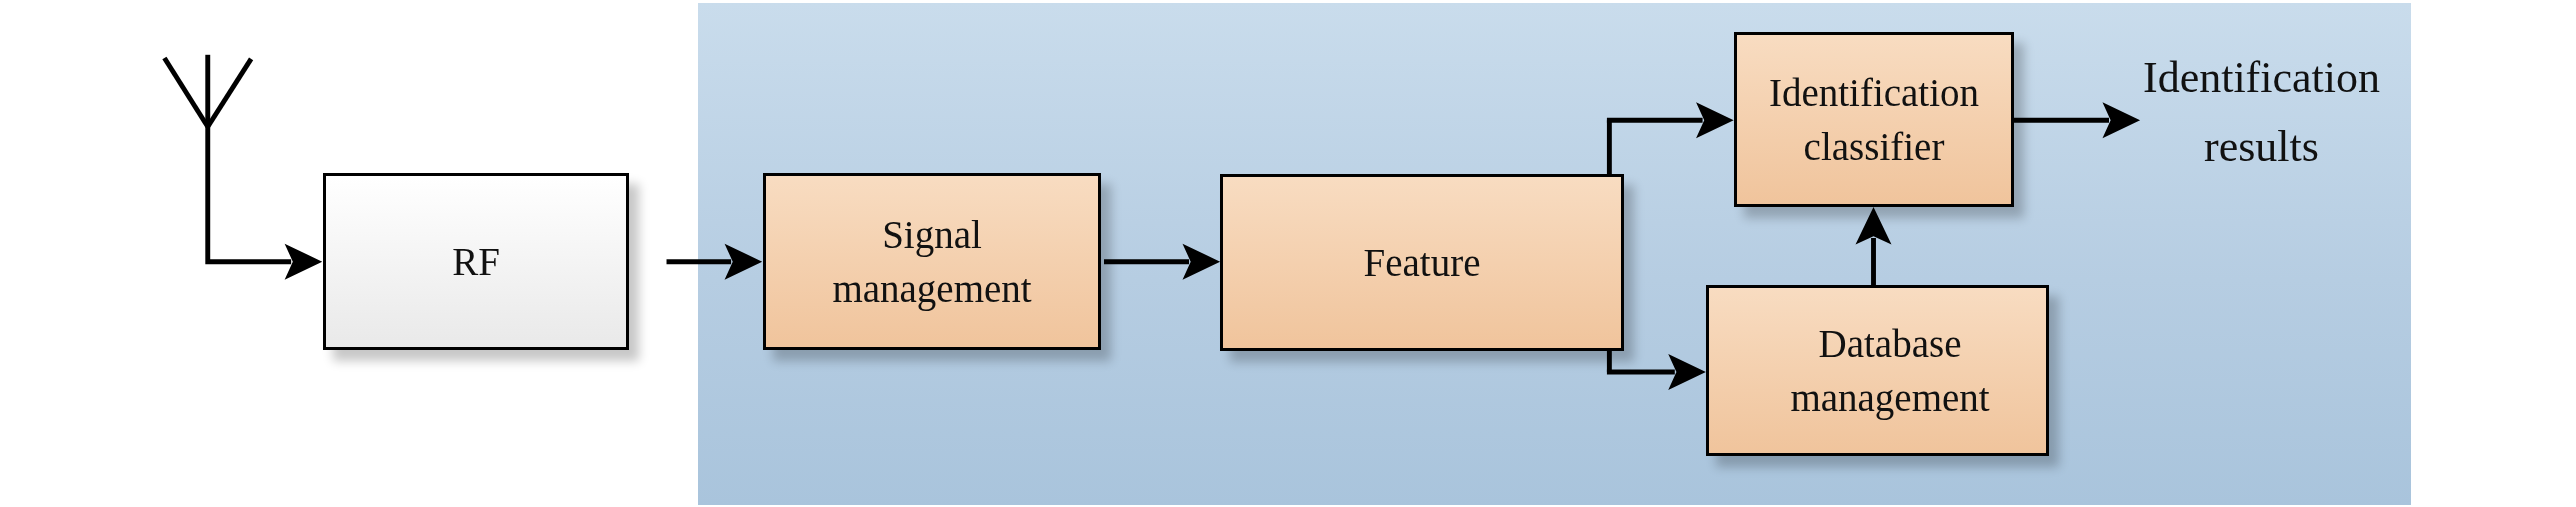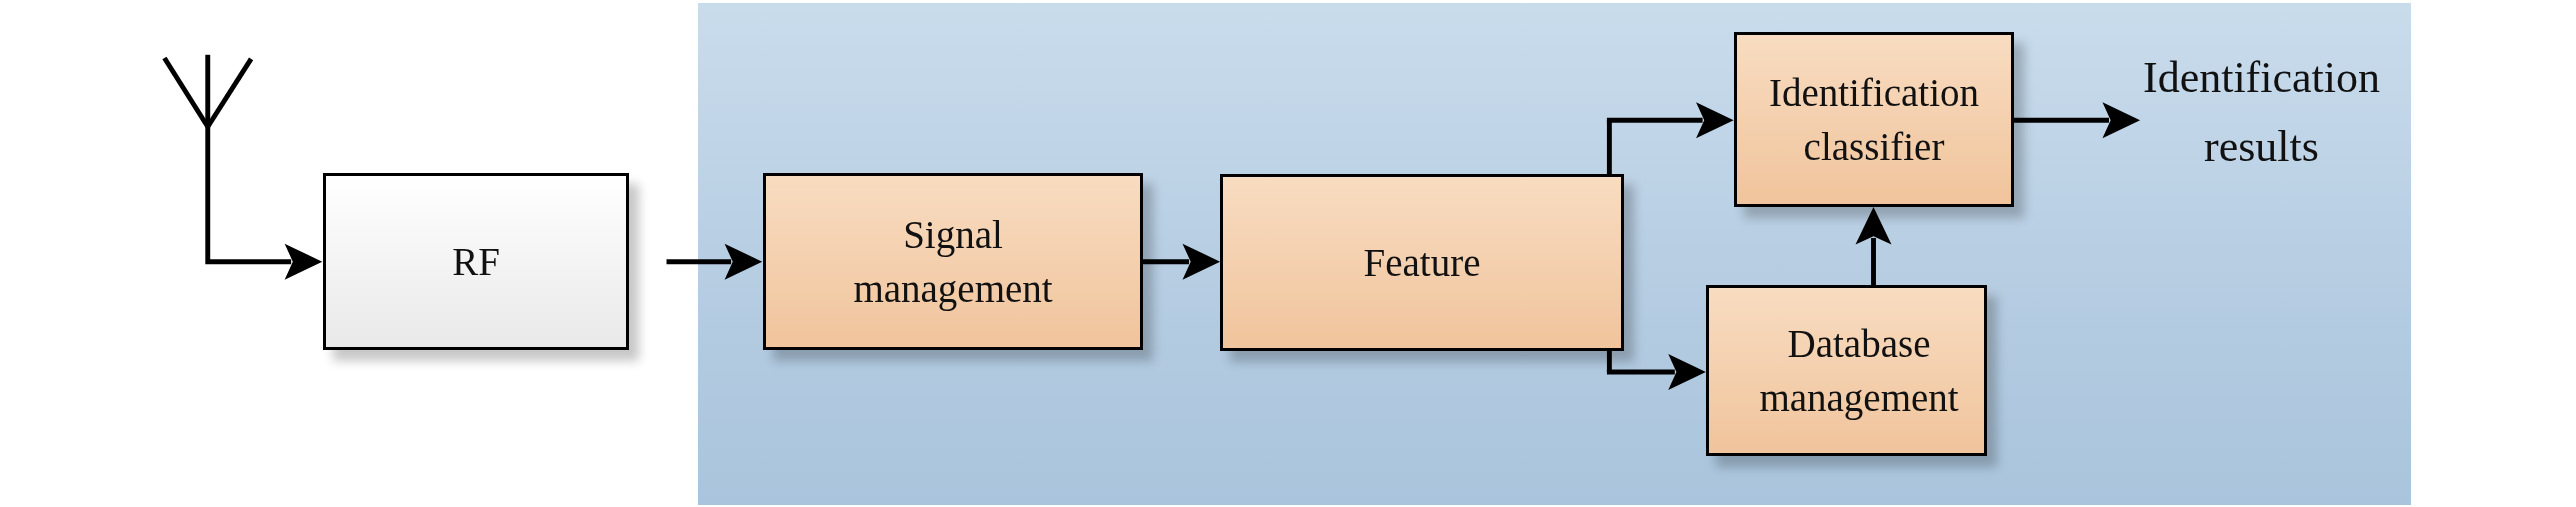--- a/index.html
+++ b/index.html
@@ -37,24 +37,24 @@
     border:3.3px solid var(--line-color);
     box-shadow:9.8px 11.4px 9.8px rgba(0,0,0,0.22);
     display:flex;flex-direction:column;align-items:center;justify-content:center;
     text-align:center;
     font-size:39px;line-height:54px;
   }
   .box span{display:block;}
   .orange{background:linear-gradient(180deg,var(--box-orange-top) 0%,var(--box-orange-bottom) 100%);}
   .white{background:linear-gradient(180deg,var(--box-white-top) 0%,var(--box-white-bottom) 100%);}
   .box-rf{left:323px;top:173px;width:306px;height:177px;}
-  .box-signal{left:763px;top:173px;width:380px;height:177px;}
+  .box-signal{left:763px;top:173px;width:338px;height:177px;}
   .box-feature{left:1220px;top:174px;width:404px;height:177px;}
   .box-classifier{left:1734px;top:32px;width:280px;height:175px;}
-  .box-database{left:1706px;top:285px;width:281px;height:171px;padding-left:25px;}
+  .box-database{left:1706px;top:285px;width:343px;height:171px;padding-left:25px;}
   .out-label{
     position:absolute;
     left:2094px;top:43px;width:335px;
     text-align:center;
     font-size:44px;line-height:69px;
   }
   .out-label span{display:block;}
 </style>
 </head>
 <body>

